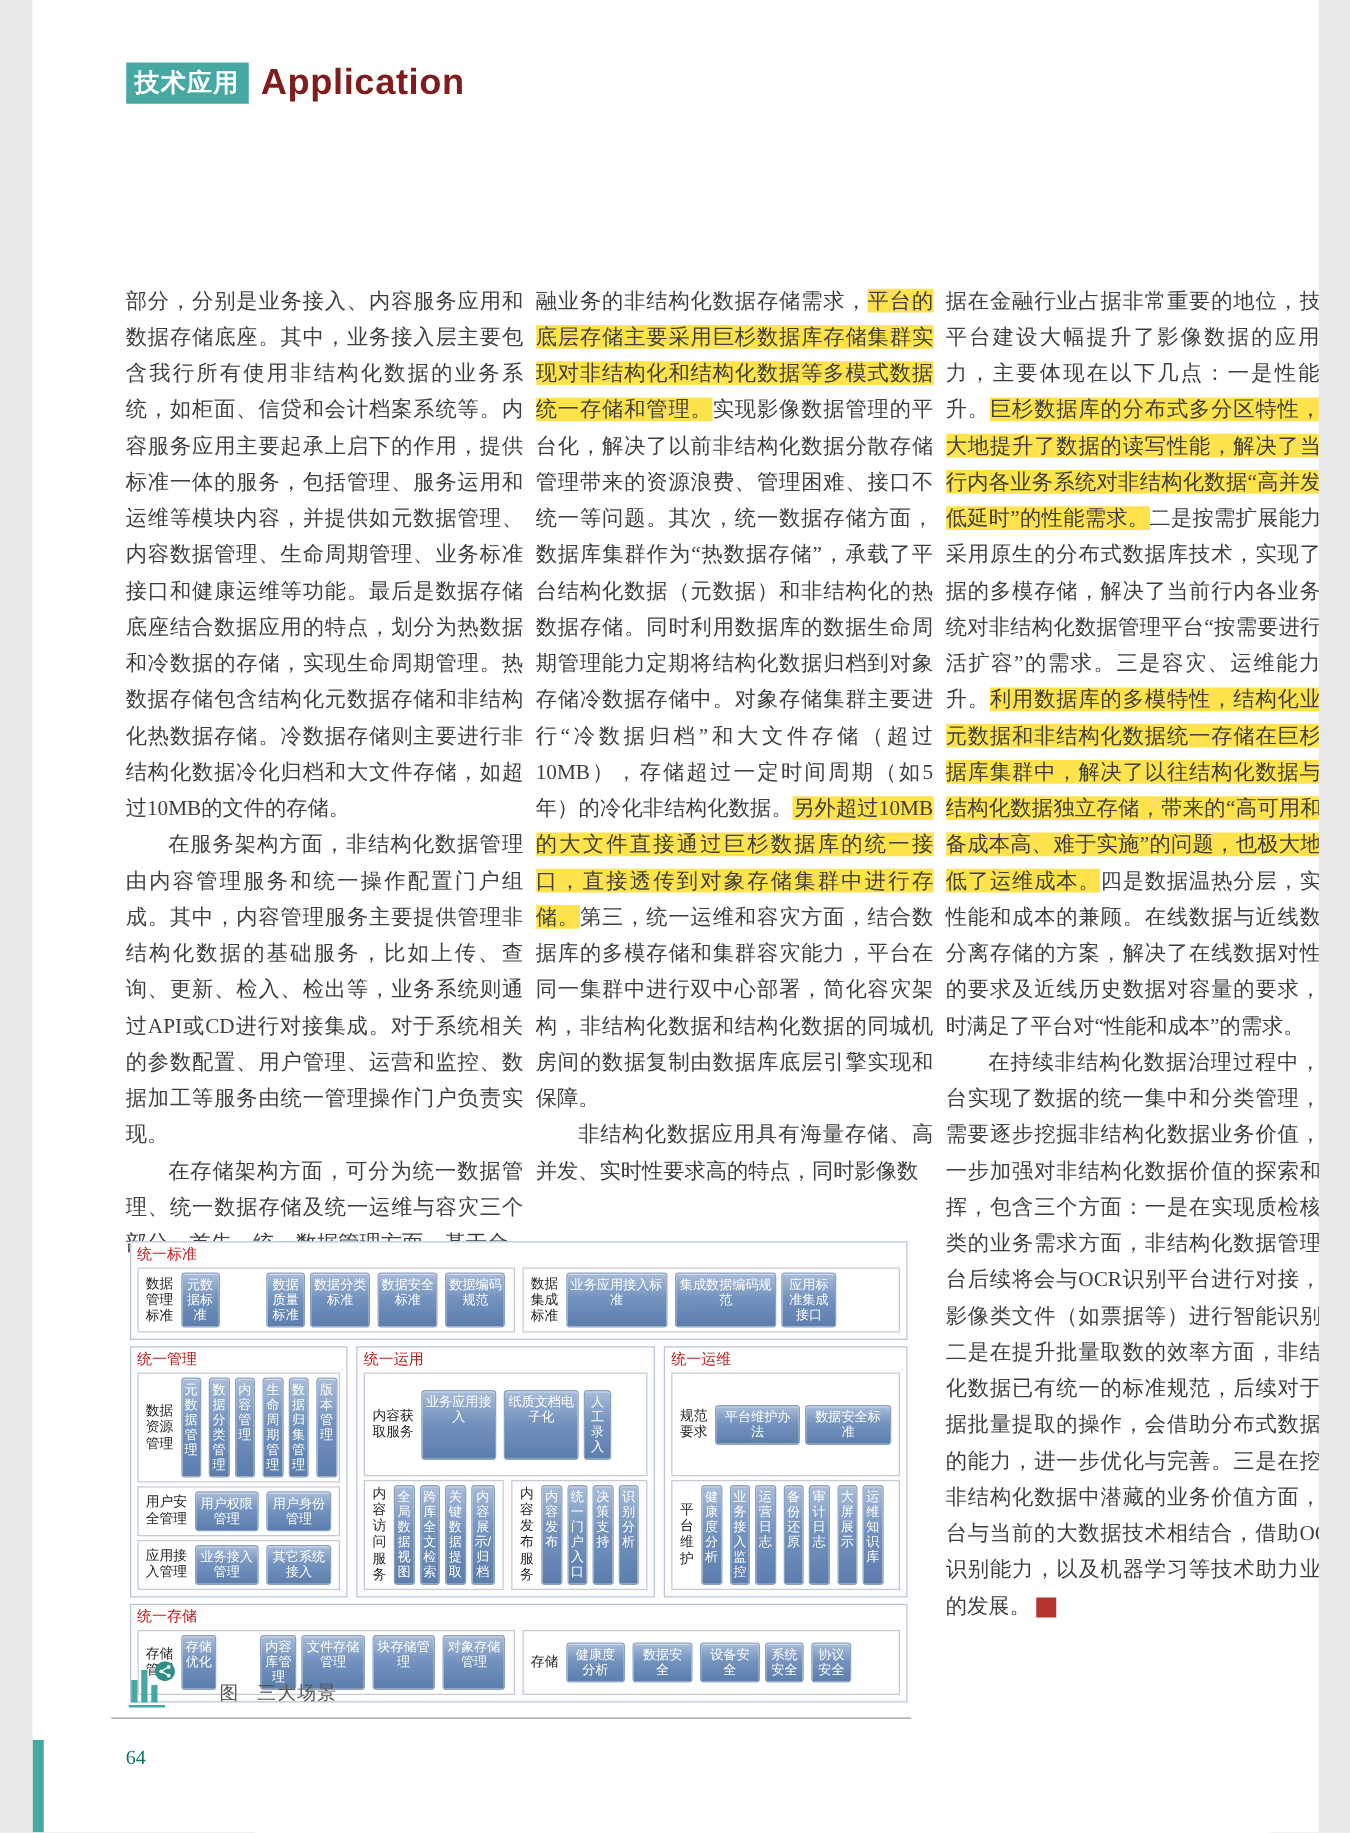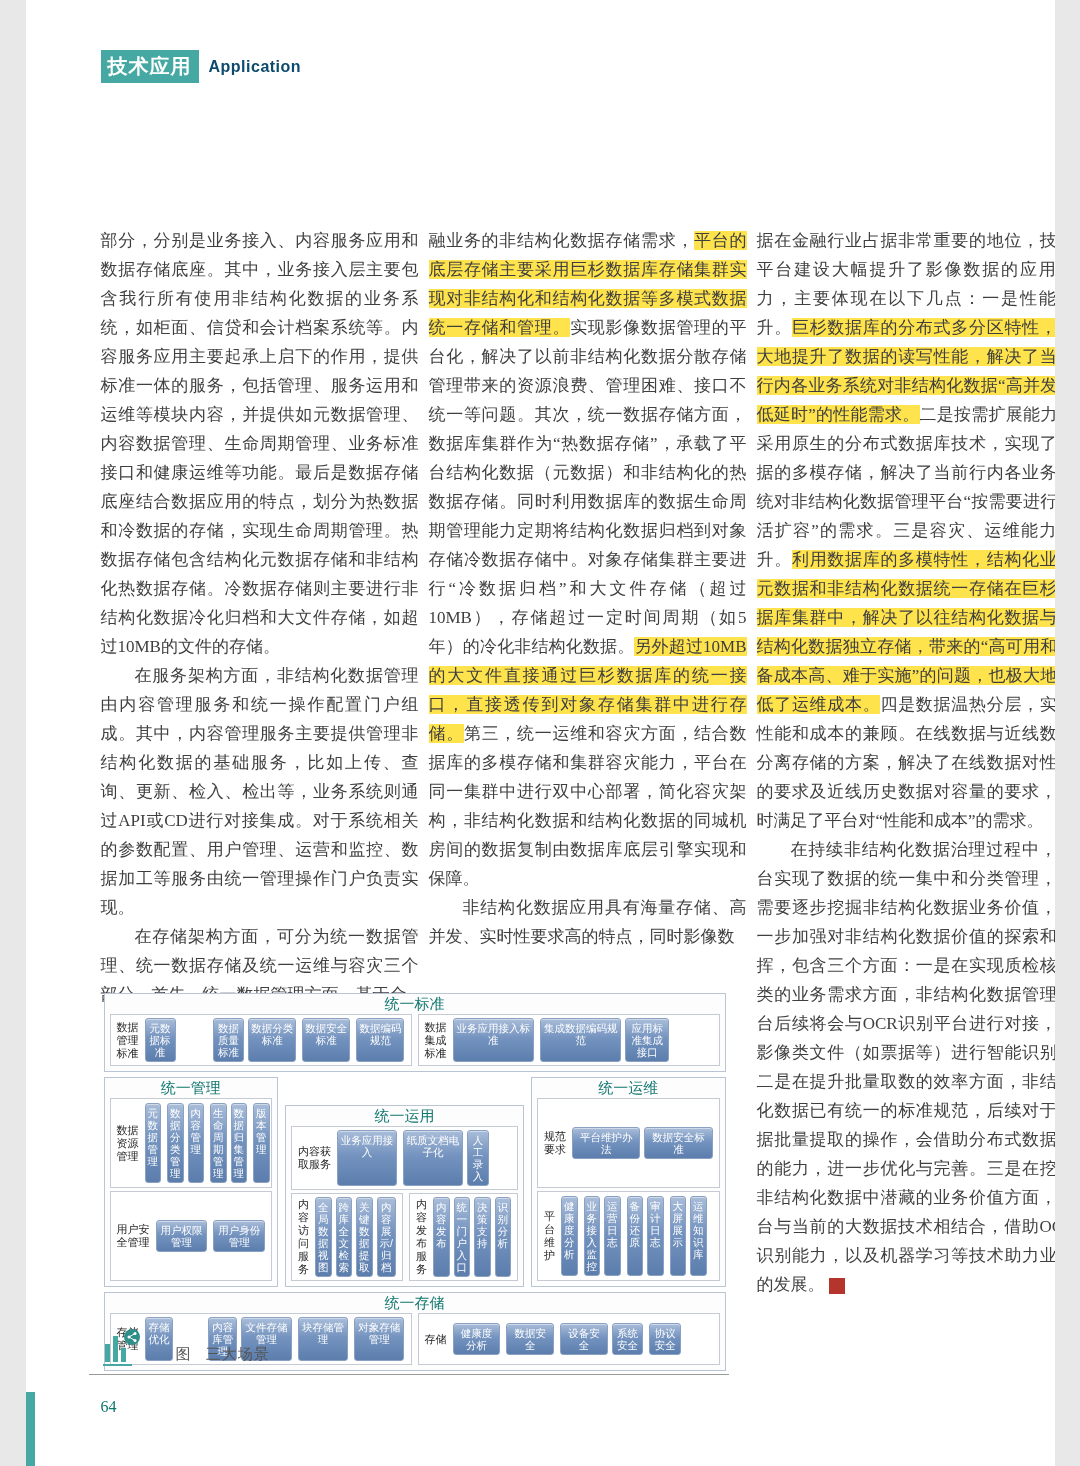--- a/index.html
+++ b/index.html
@@ -6,21 +6,21 @@
   .page {
     position:relative; width:1029px; height:1466px; margin:0 auto;
     background:#ffffff; overflow:hidden;
     font-family:"Liberation Serif", serif; color:#3f3f3f;
   }
   
   .header { position:absolute; left:75px; top:50px; display:flex; align-items:center; gap:10px;
     font-family:"Liberation Sans", sans-serif; }
   .header-tag { background:#45a8a2; color:#fff; font-weight:bold; font-size:20px;
     padding:3px 7px; letter-spacing:1px; }
-  .header-en { color:#0c4a6e; font-weight:bold; font-size:16px; letter-spacing:0.5px; }
+  .header-en { color:#7f1d1d; font-weight:bold; font-size:29px; letter-spacing:0.5px; }
 
   
   .col { position:absolute; top:226px; width:318px; text-align:justify;
     font-size:17px; line-height:29px; }
   .col1 { left:75px; }
   .col2 { left:403px; }
   .col3 { left:731px; }
   .para { margin:0; }
   .para.indent { text-indent:2em; }
   .hl { background:#ffe34d; }
@@ -29,21 +29,21 @@
   .end-marker { display:inline-block; background:#b5342c; color:#fff; font-size:12px;
     line-height:16px; width:16px; text-align:center; margin-left:4px; vertical-align:middle;
     font-family:"Liberation Sans", sans-serif; }
 
   
   .diagram { position:absolute; left:78px; top:993px; width:622px;
     font-family:"Liberation Sans", sans-serif; }
   .d-band { display:flex; gap:7px; margin-bottom:5px; align-items:stretch; }
   .d-section { border:1px solid #b9c5d4; background:#fdfdfe; padding:2px 5px 5px 5px;
     display:flex; flex-direction:column; }
-  .d-title { text-align:center; font-size:15px; color:#0f766e; line-height:15px; flex:0 0 auto; }
+  .d-title { text-align:left; font-size:12px; color:#b91c1c; line-height:15px; flex:0 0 auto; }
   .d-grouprow { display:flex; gap:6px; margin-top:3px; flex:1; }
   .d-group { border:1px solid #c6cbd3; background:#fff; display:flex; gap:6px;
     padding:3px 6px; align-items:center; flex:1; }
   .d-label { font-size:11px; color:#1f1f1f; white-space:pre-line; line-height:13px;
     text-align:center; flex:0 0 auto; }
   .d-rows { flex:1; display:flex; flex-direction:row; gap:4px; justify-content:center; }
   .d-row { display:flex; gap:6px; }
   .d-box { flex:1; background:linear-gradient(180deg,#a9bdd9 0%,#7493bf 45%,#5c7ead 100%);
     color:#fff; font-size:10.5px; line-height:12px; text-align:center; padding:3px 2px;
     border-radius:3px; border:1px solid #8ba1c2; box-shadow:inset 0 1px 0 rgba(255,255,255,.45); }
@@ -149,22 +149,34 @@
               <div class="d-label">用户安
 全管理</div>
               <div class="d-rows">
                 <div class="d-row">
                   <div class="d-box">用户权限管理</div>
                   <div class="d-box">用户身份管理</div>
                 </div>
               </div>
             </div>
           </div>
-        </div>
-        <div class="d-section" style="flex: 1.15 1 0%; margin-top: 28px;">
+          <div class="d-grouprow">
+            <div class="d-group">
+              <div class="d-label">应用接
+入管理</div>
+              <div class="d-rows">
+                <div class="d-row">
+                  <div class="d-box">业务接入管理</div>
+                  <div class="d-box">其它系统接入</div>
+                </div>
+              </div>
+            </div>
+          </div>
+        </div>
+        <div class="d-section" style="flex: 1.15 1 0%;">
           <div class="d-title">统一运用</div>
           <div class="d-grouprow">
             <div class="d-group">
               <div class="d-label">内容获
 取服务</div>
               <div class="d-rows">
                 <div class="d-row">
                   <div class="d-box">业务应用接入</div>
                   <div class="d-box">纸质文档电子化</div>
                 </div>

